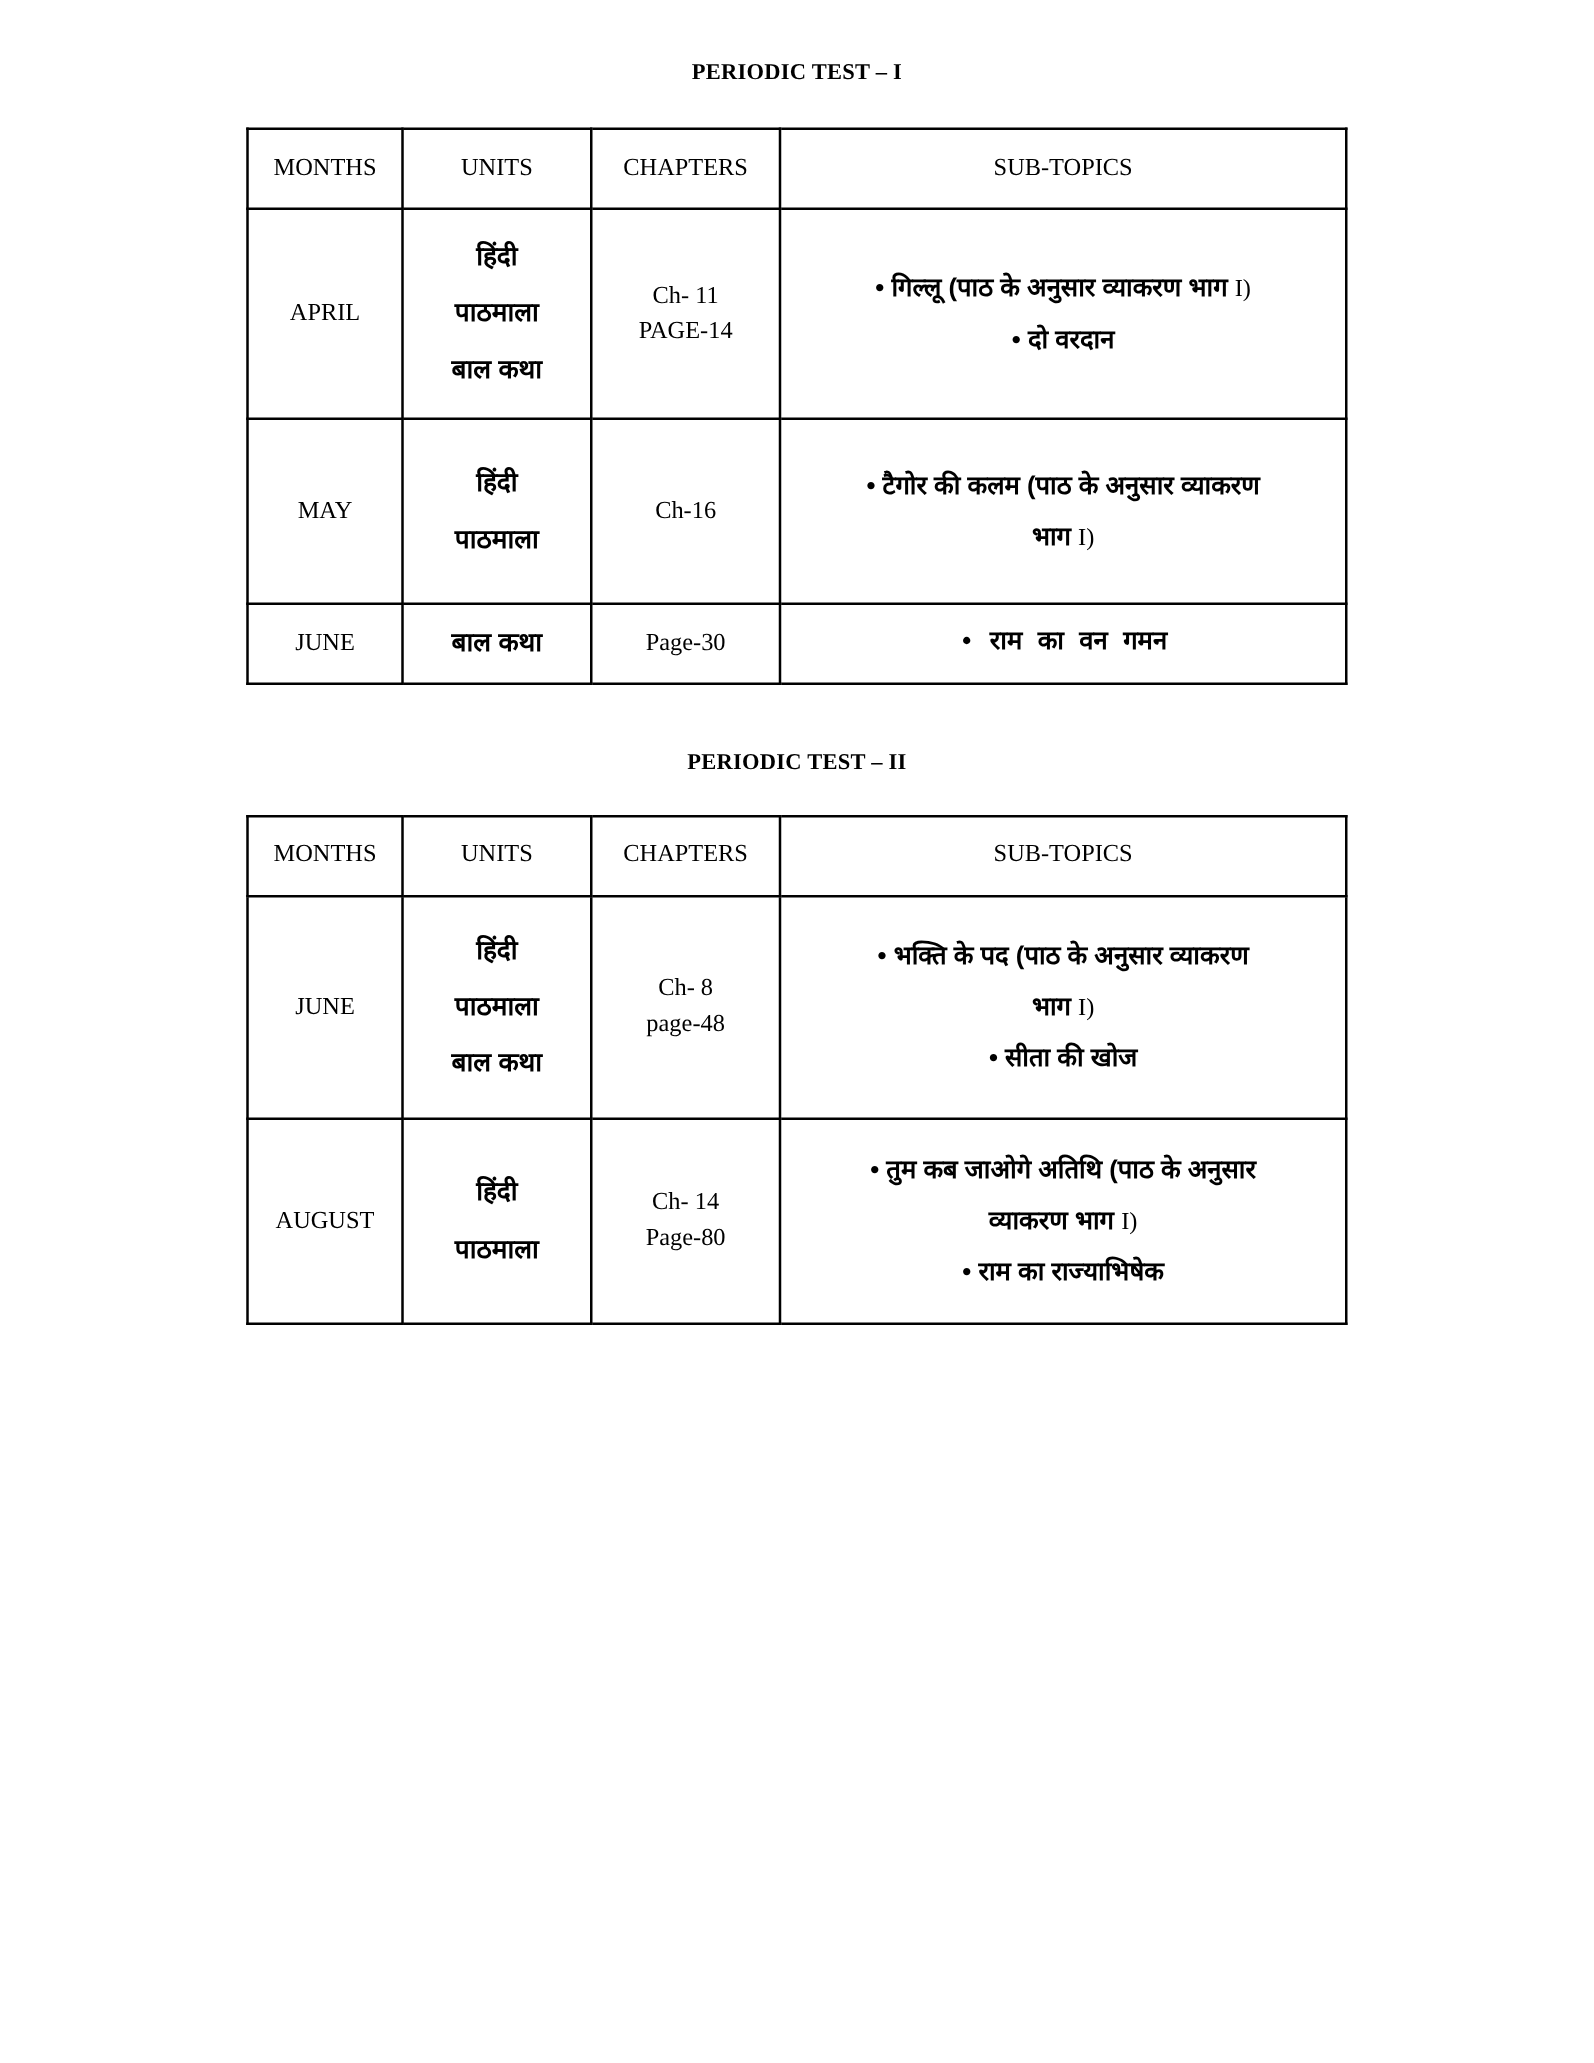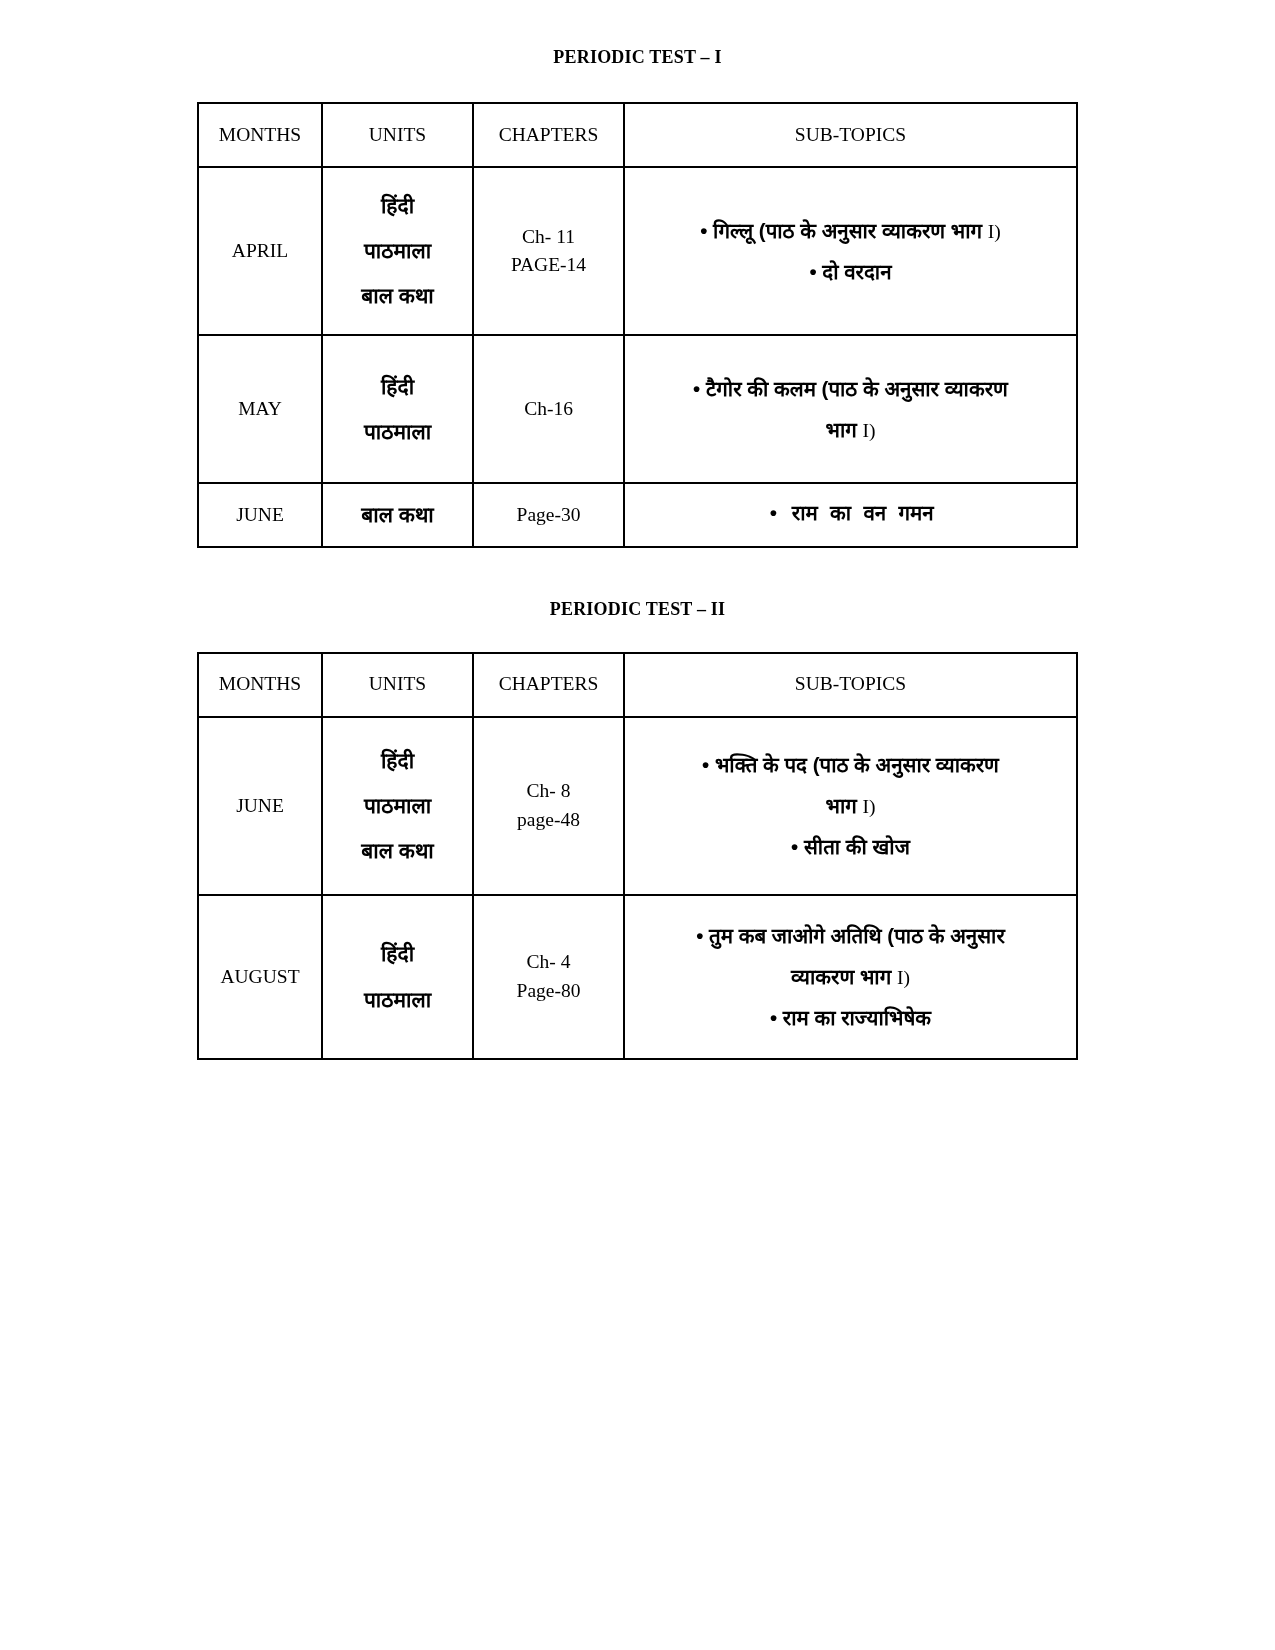--- a/index.html
+++ b/index.html
@@ -252,21 +252,21 @@
           </td>
         </tr>
 
         <tr class="row-august">
           <td class="cell-month">AUGUST</td>
           <td class="cell-unit">
             <span class="dv">हिंदी</span>
             <span class="dv">पाठमाला</span>
           </td>
           <td class="cell-chapter">
-            <span class="ln">Ch- 4</span>
+            <span class="ln">Ch- 14</span>
             <span class="ln">Page-80</span>
           </td>
           <td class="cell-sub">
             <span class="line"><span>• तुम कब जाओगे अतिथि (पाठ के अनुसार</span><span class="rm"></span></span>
             <span class="line"><span>व्याकरण भाग </span><span class="rm">I)</span></span>
             <span class="line"><span>• राम का राज्याभिषेक</span><span class="rm"></span></span>
           </td>
         </tr>
       </tbody>
     </table>

